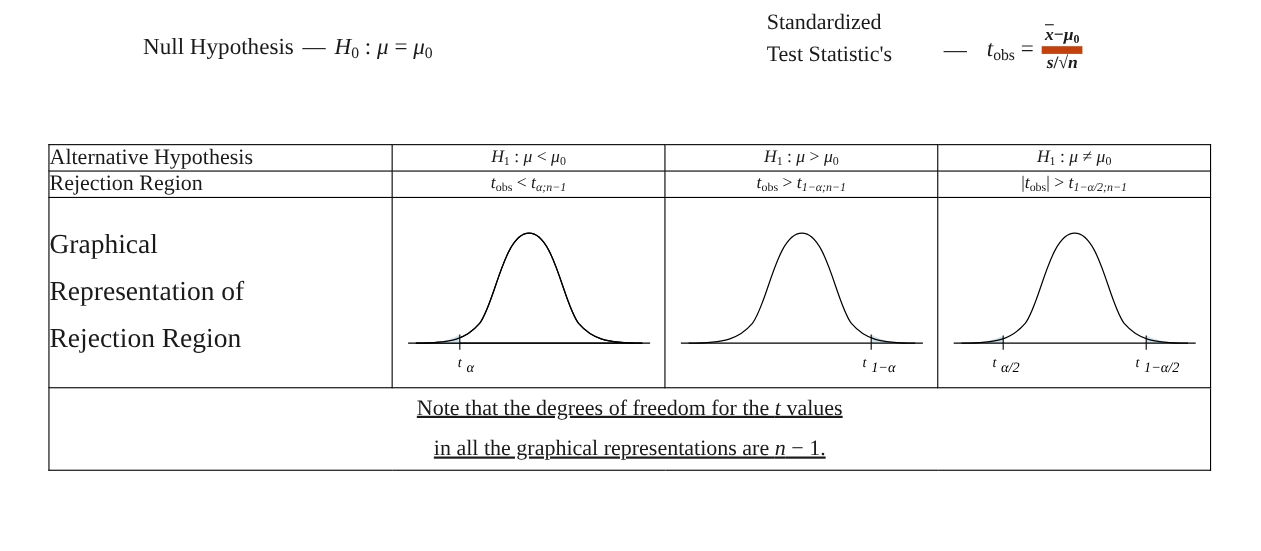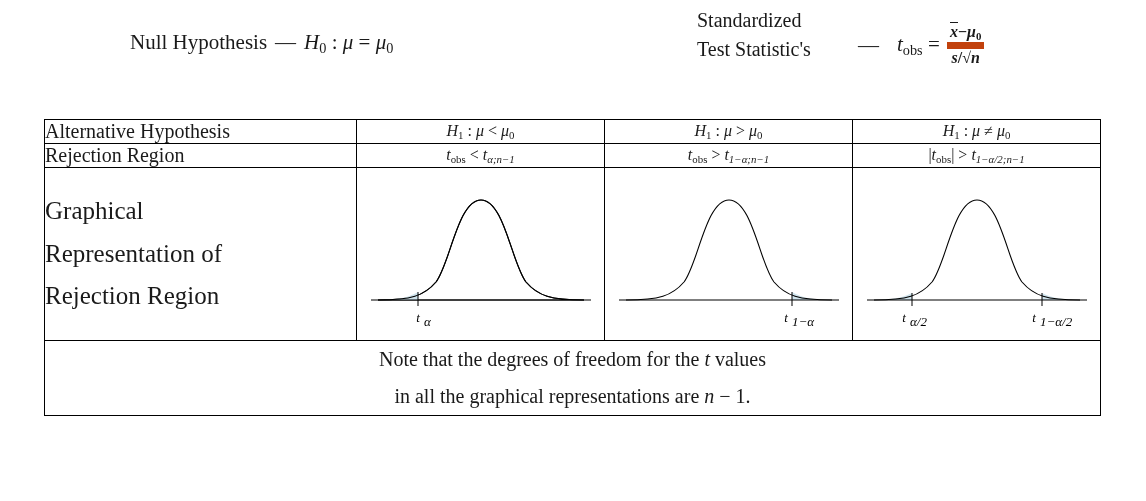--- a/index.html
+++ b/index.html
@@ -96,21 +96,21 @@
     left: 4%;
     right: 4%;
     top: -0.08em;
     border-top: 1px solid #1a1a1a;
   }
 
   
   .tbl {
     position: absolute;
     left: 44px;
-    top: 119px;
+    top: 131px;
     width: 1056px;
     border-collapse: collapse;
     table-layout: fixed;
   }
   .tbl td {
     border: 1px solid #000;
     padding: 0;
     vertical-align: middle;
   }
   .col-label { width: 312px; }
@@ -136,20 +136,21 @@
   .cell-plot {
     padding: 0;
     text-align: center;
     height: 172px;
   }
   .note {
     text-align: center;
     font-size: 20px;
     line-height: 1.85;
     padding: 10px 8px 14px 8px;
+    text-decoration: underline;
   }
   svg { display: block; margin: 0 auto; }
   .lbl { font-family: "Liberation Serif", serif; font-style: italic; font-size: 13px; }
 </style>
 </head>
 <body>
 
 <div class="page">
 
   <div class="header">

